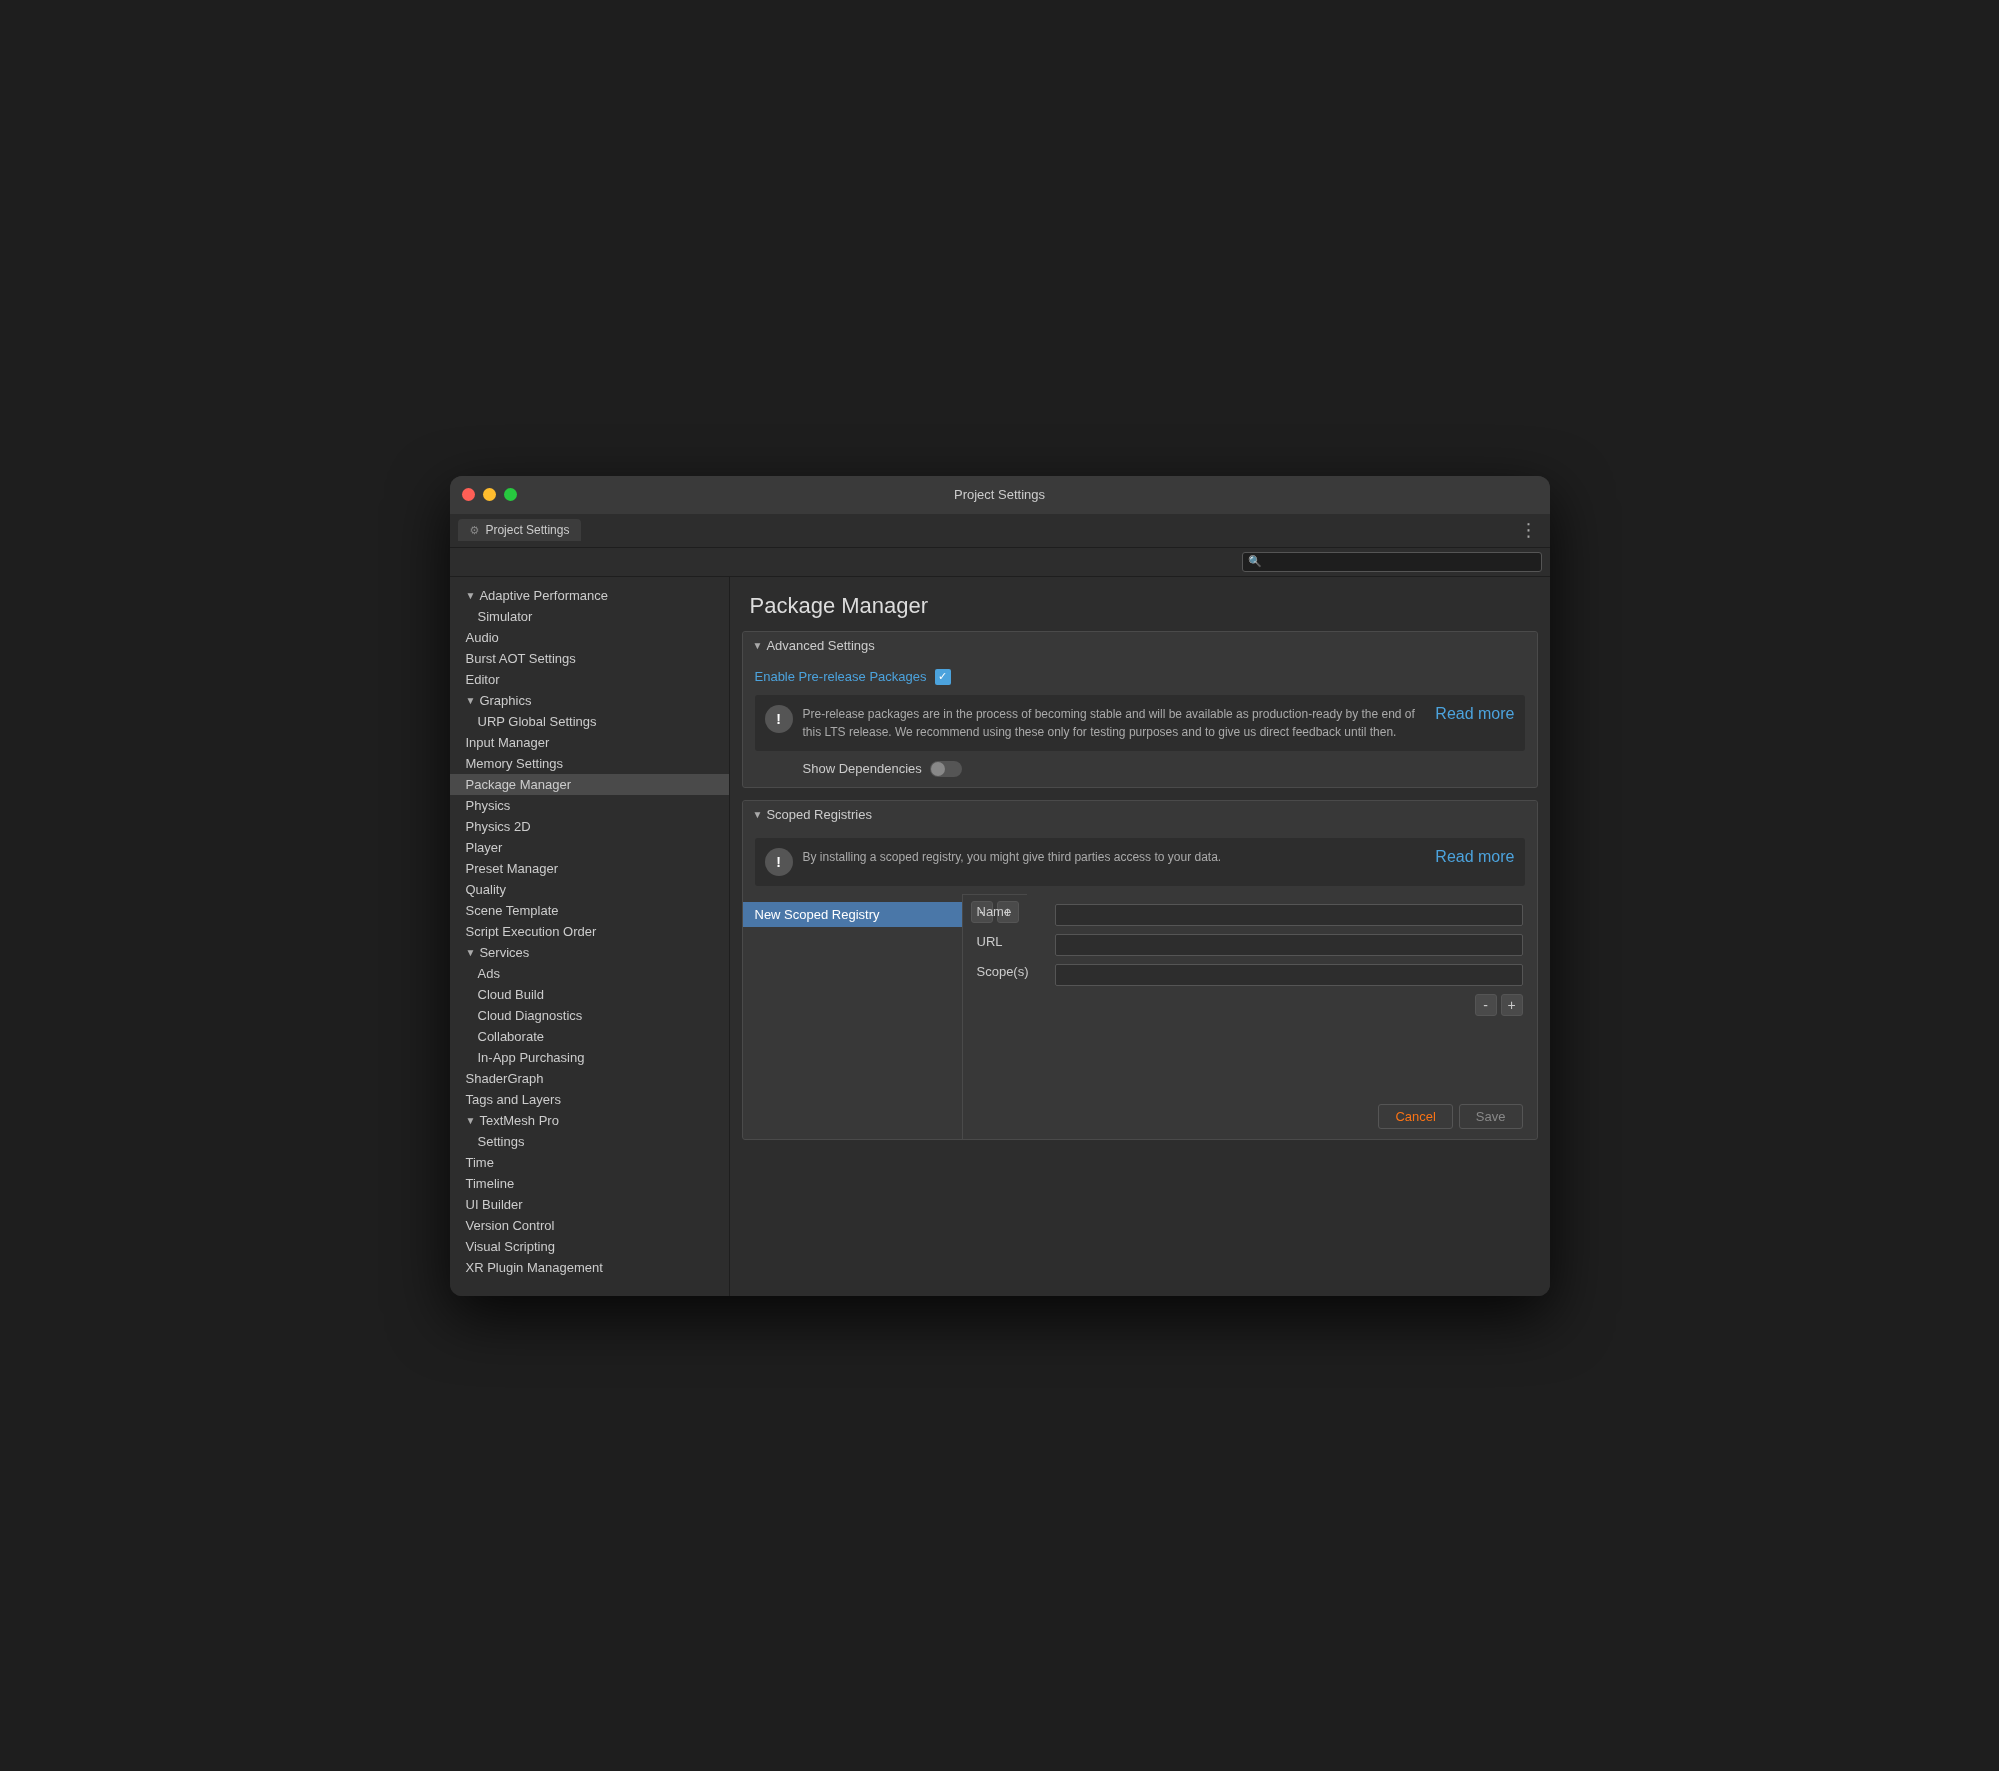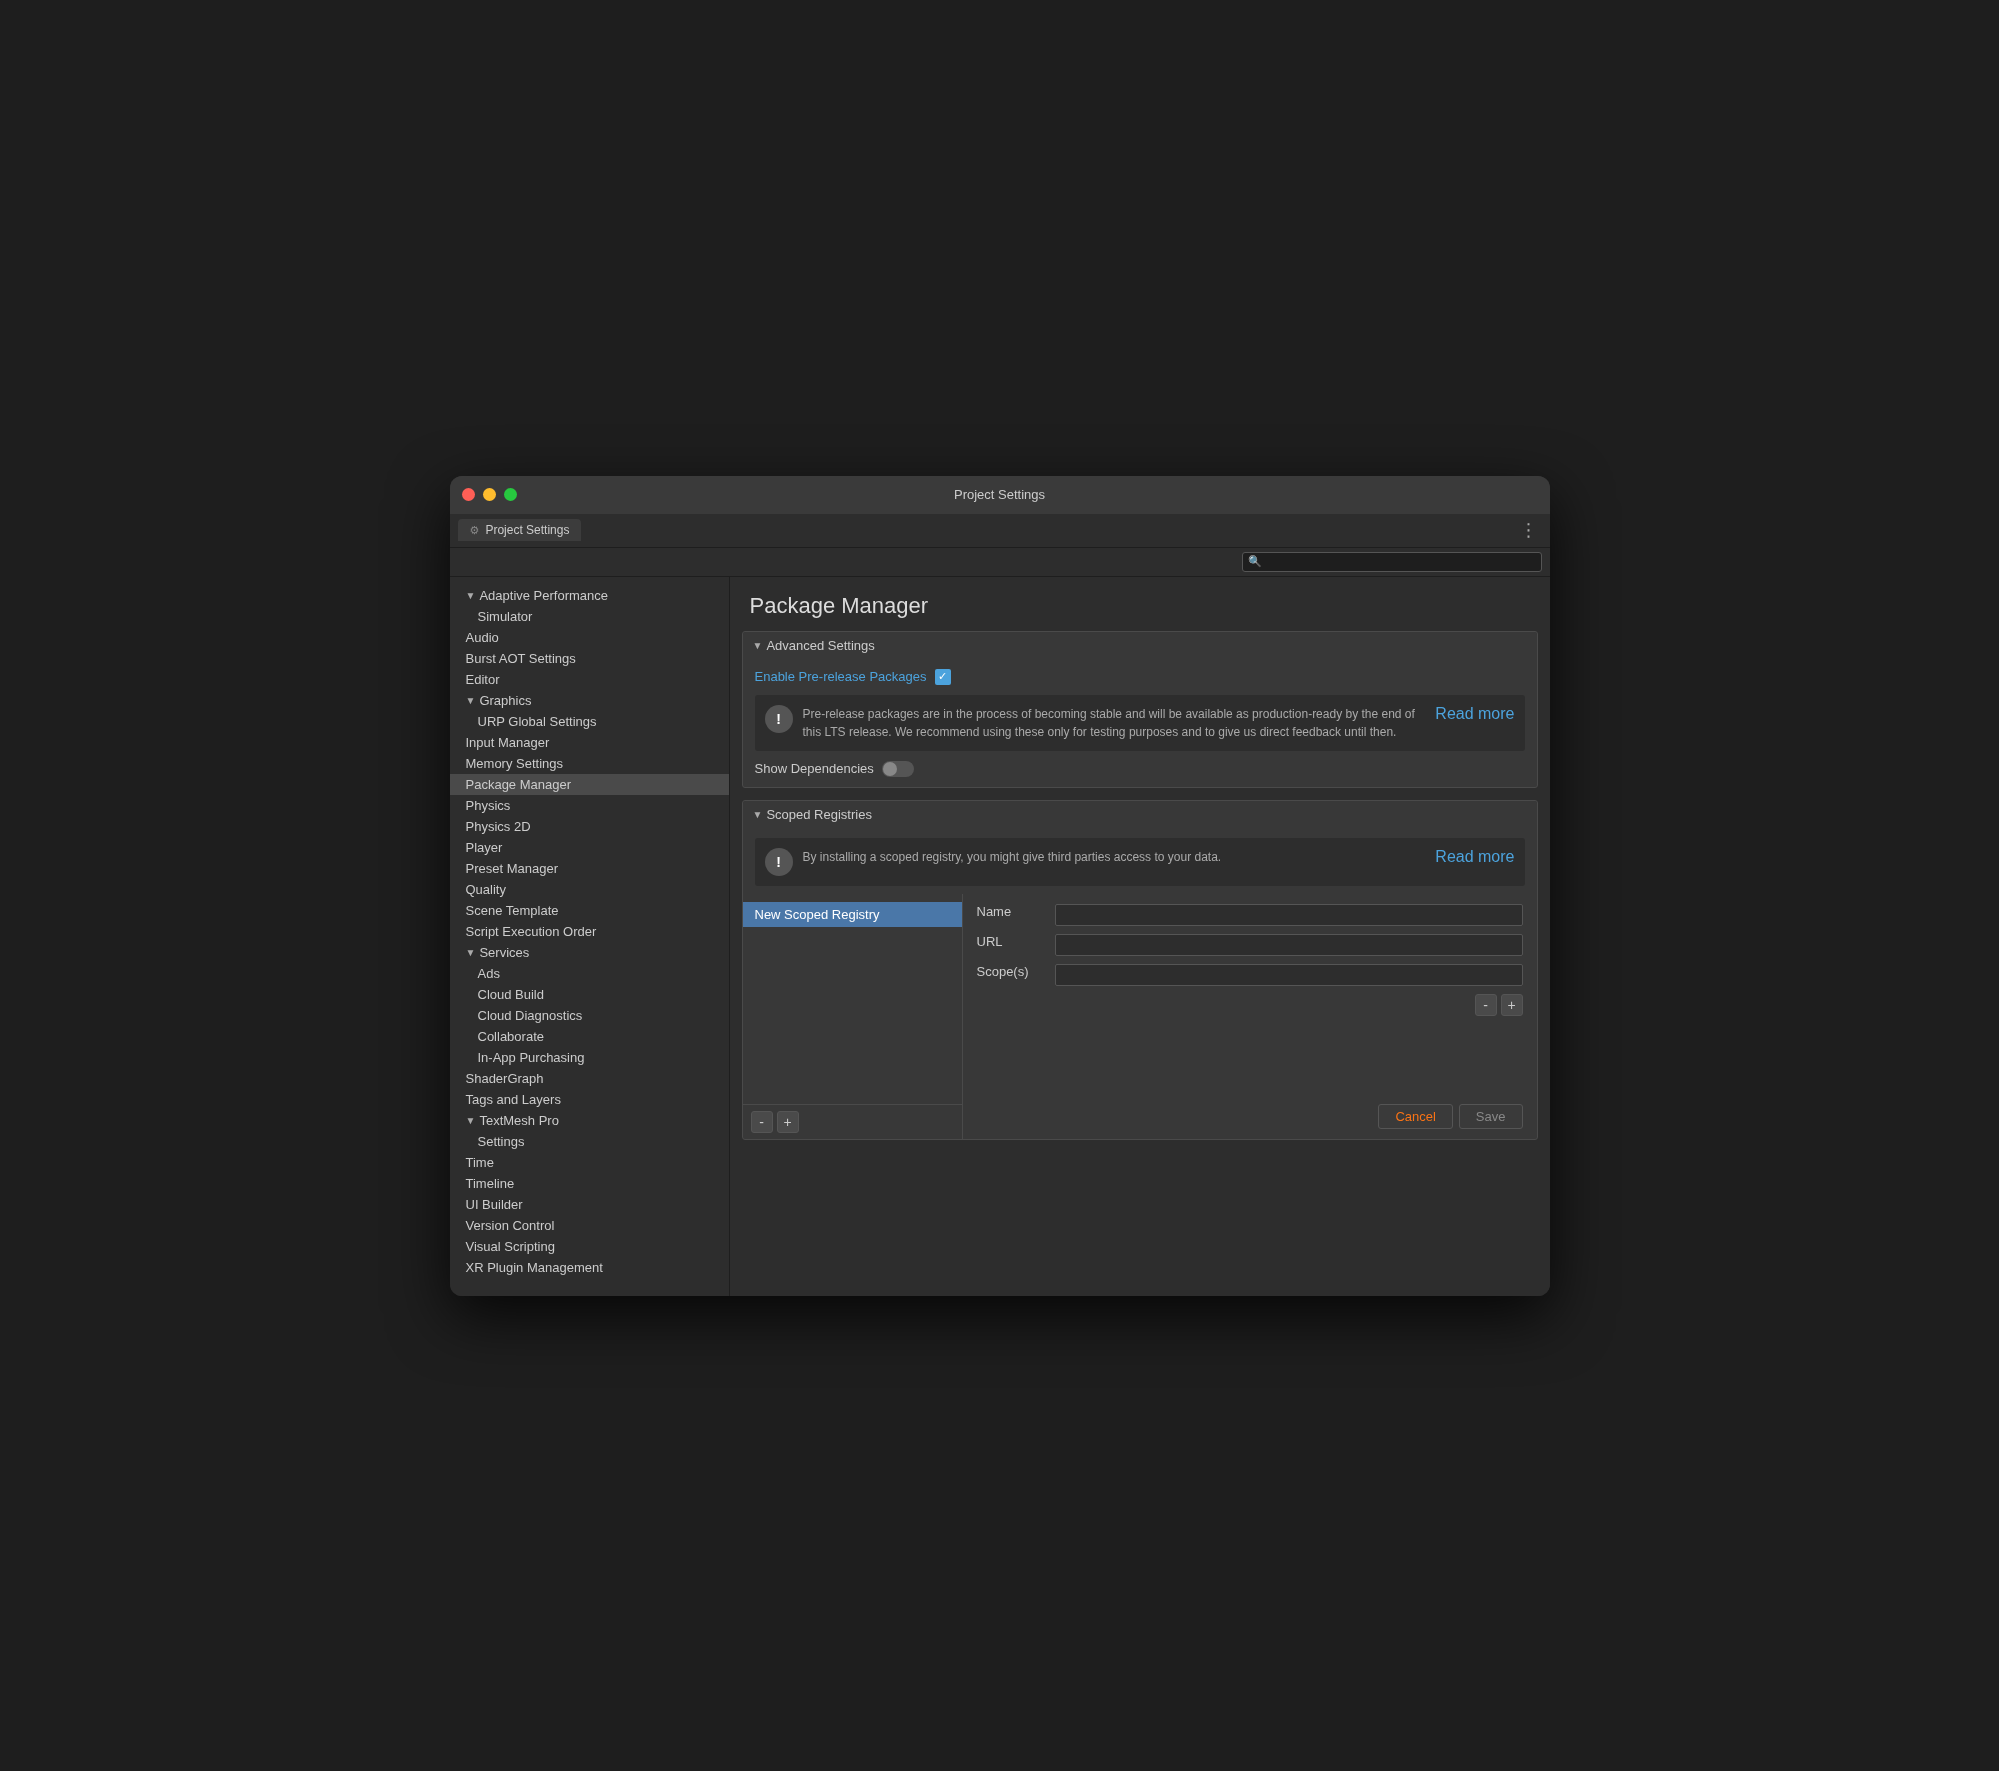--- a/index.html
+++ b/index.html
@@ -225,20 +225,21 @@
       white-space: nowrap;
     }
     .show-deps-row {
       display: flex;
       align-items: center;
       gap: 8px;
     }
     .show-deps-label {
       color: #cccccc;
       font-size: 13px;
+      margin-left: 48px;
     }
     .toggle {
       width: 32px;
       height: 16px;
       background: #555;
       border-radius: 8px;
       cursor: pointer;
       position: relative;
     }
     .toggle-knob {
@@ -550,21 +551,21 @@
           </div>
 
           <div class="scoped-info-box">
             <div class="warning-icon">!</div>
             <span class="info-text">By installing a scoped registry, you might give third parties access to your data.</span>
             <span class="read-more-link">Read more</span>
           </div>
 
           <div class="scoped-body">
 
-            <div style="display:flex; flex-direction:column; width:220px; border-right:1px solid #4a4a4a;">
+            <div style="display:flex; flex-direction:row; width:220px; border-right:1px solid #4a4a4a;">
               <div class="registry-list">
                 <div class="registry-item selected">
                   <span>New Scoped Registry</span>
                 </div>
               </div>
               <div style="flex:1;"></div>
               <div class="list-controls">
                 <div class="mini-btn">-</div>
                 <div class="mini-btn">+</div>
               </div>

